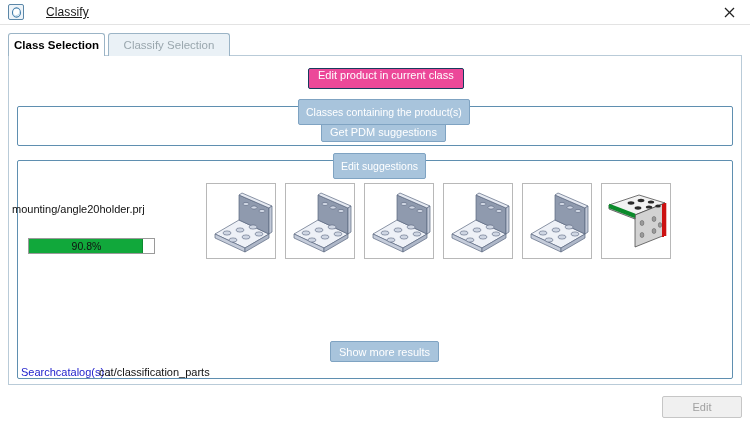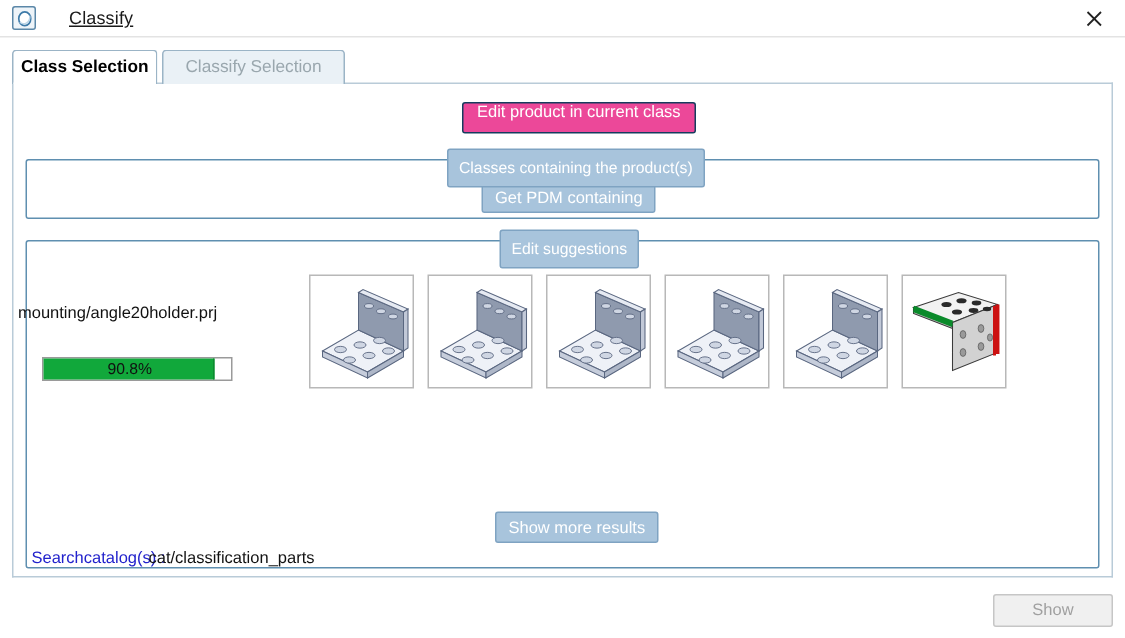--- a/index.html
+++ b/index.html
@@ -315,21 +315,21 @@
 <div class="btn-dark">
   <span>Edit product in current class</span>
 </div>
 
 <div class="group" id="group-classes"></div>
 <div class="group-legend" id="legend-classes">
   <span>Classes containing the product(s)</span>
 </div>
 
 <div class="btn-light" id="btn-pdm">
-  <span>Get PDM containing</span>
+  <span>Get PDM suggestions</span>
 </div>
 
 <div class="group" id="group-suggest"></div>
 <div class="group-legend" id="legend-suggest">
   <span>Edit suggestions</span>
 </div>
 
 <div class="result-name">mounting/angle20holder.prj</div>
 
 <div class="progress-outer">
@@ -473,14 +473,14 @@
 </div>
 
 <div class="btn-light" id="btn-more">
   <span>Show more results</span>
 </div>
 
 <div class="search-link">Searchcatalog(s) :</div>
 <div class="search-value">cat/classification_parts</div>
 
 <div class="btn-next">
-  <span>Show</span>
+  <span>Edit</span>
 </div>
 
 </body></html>

